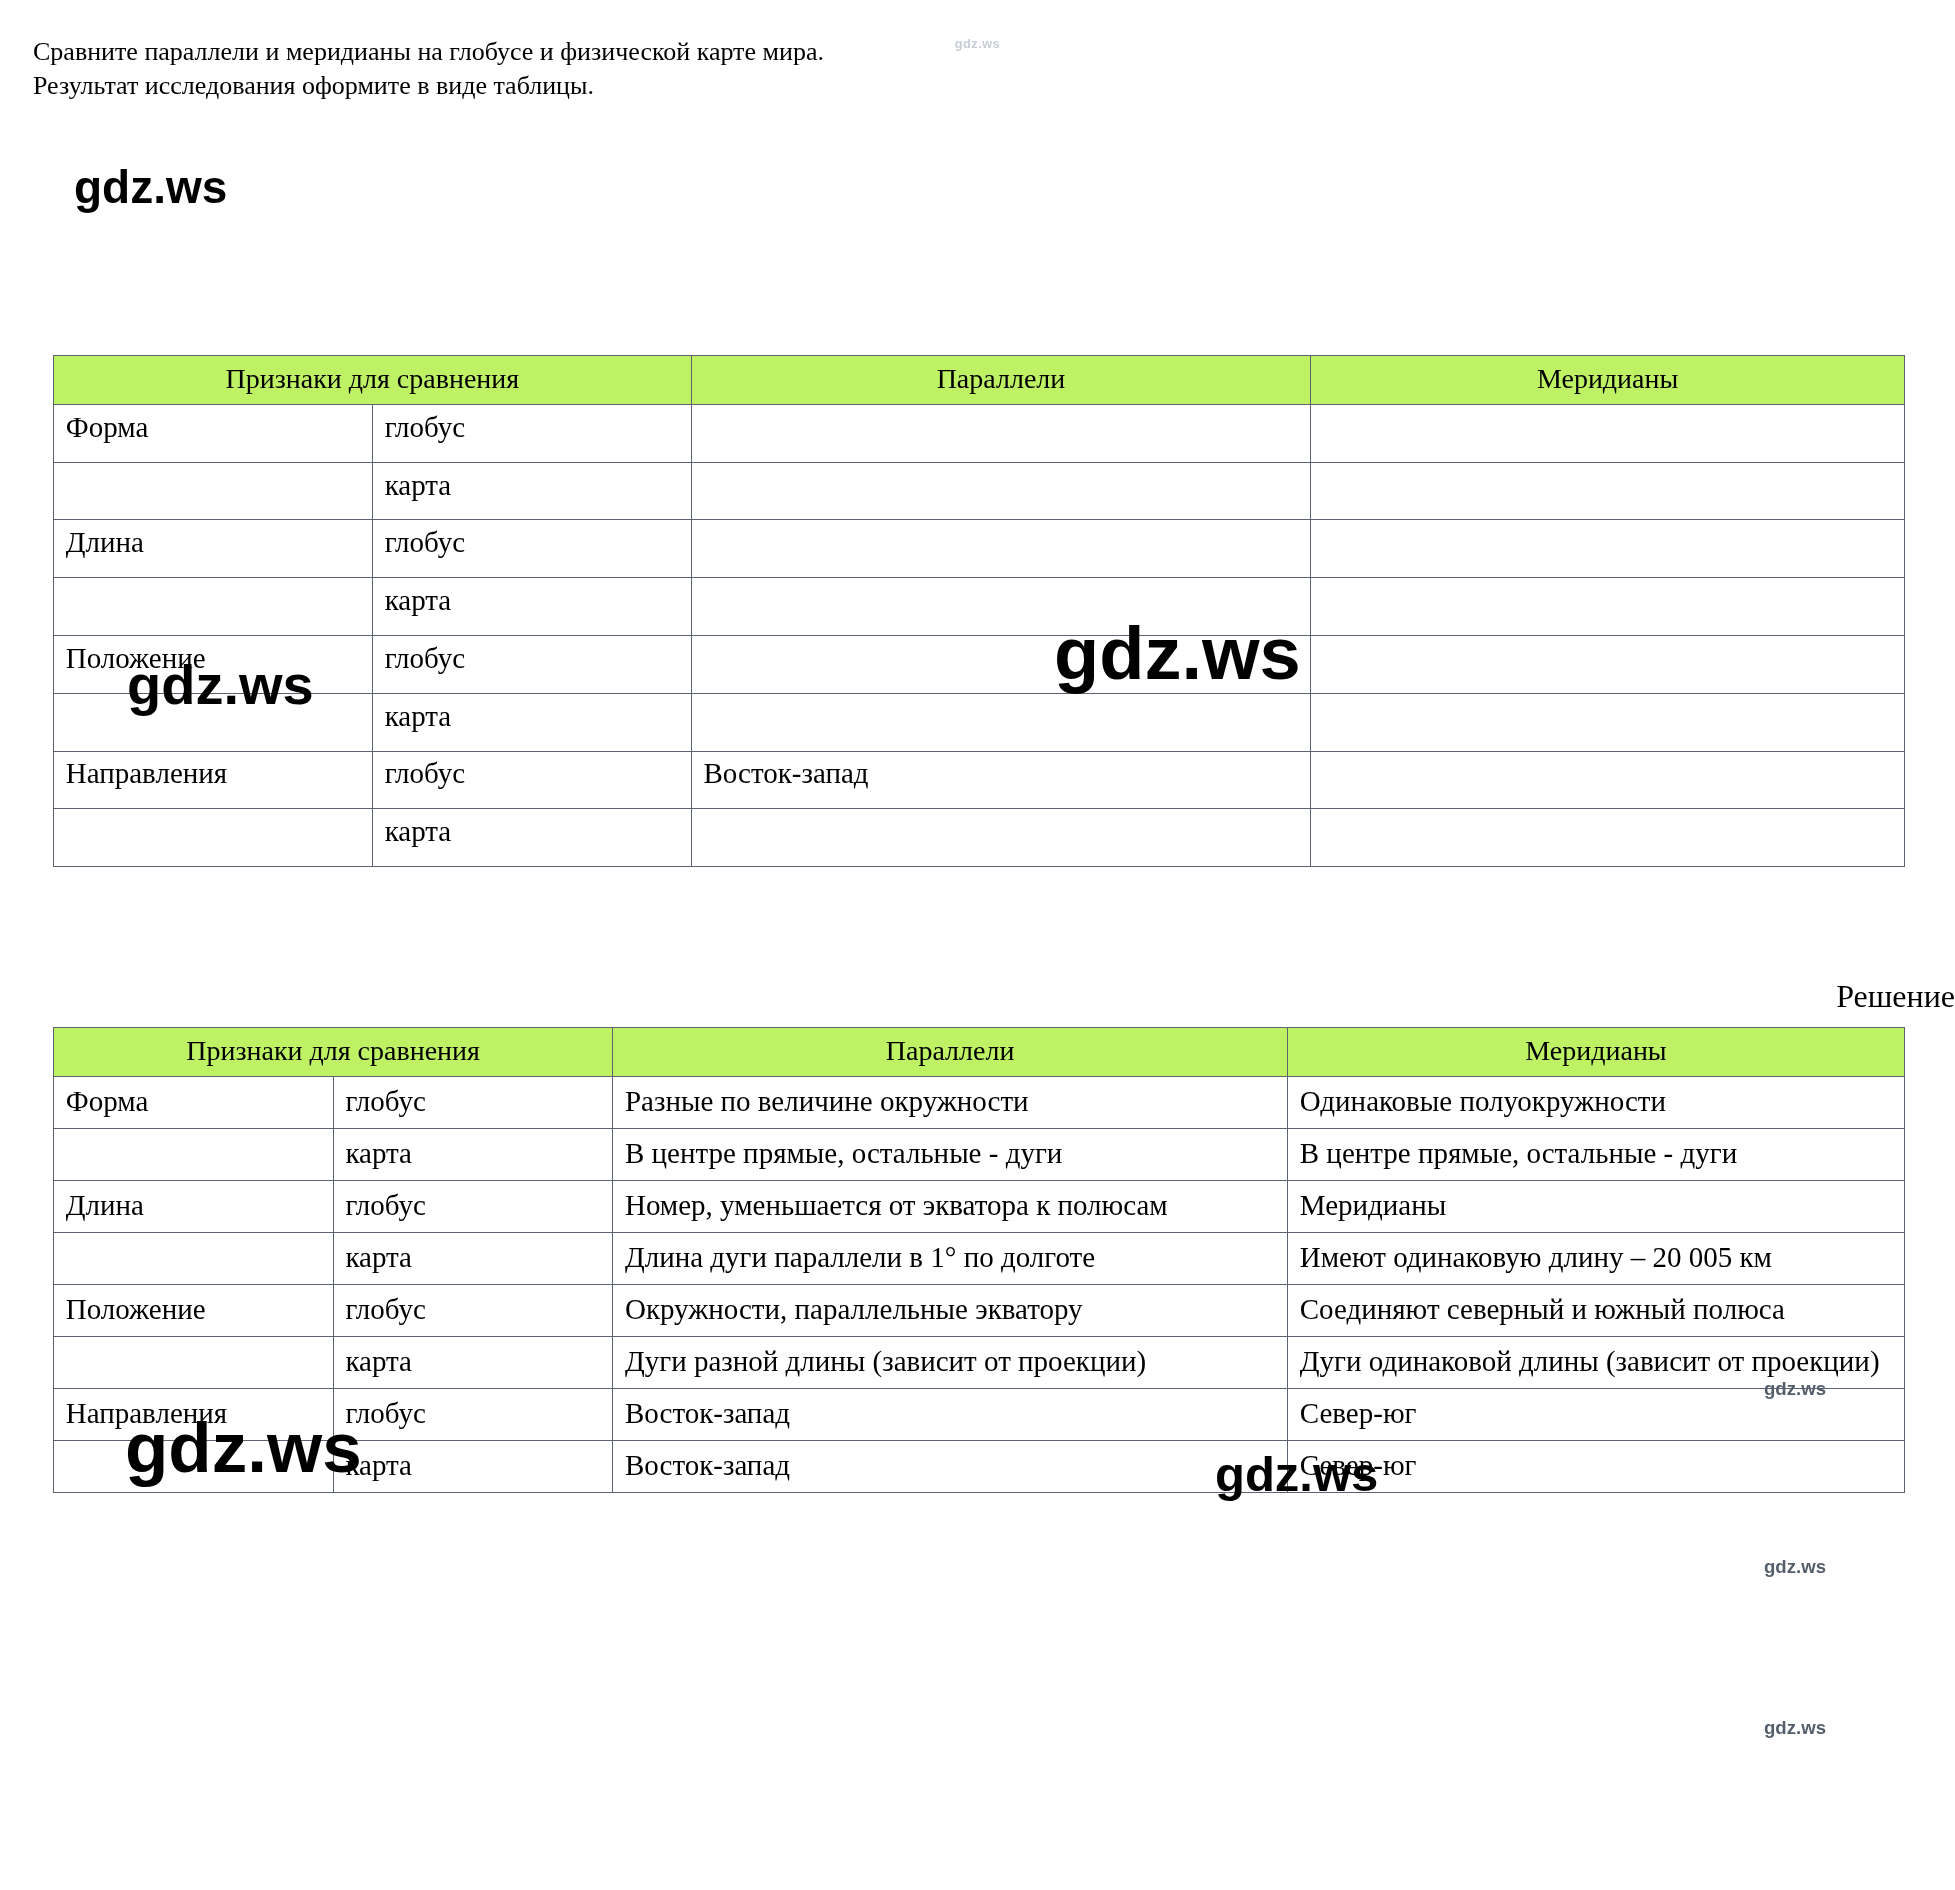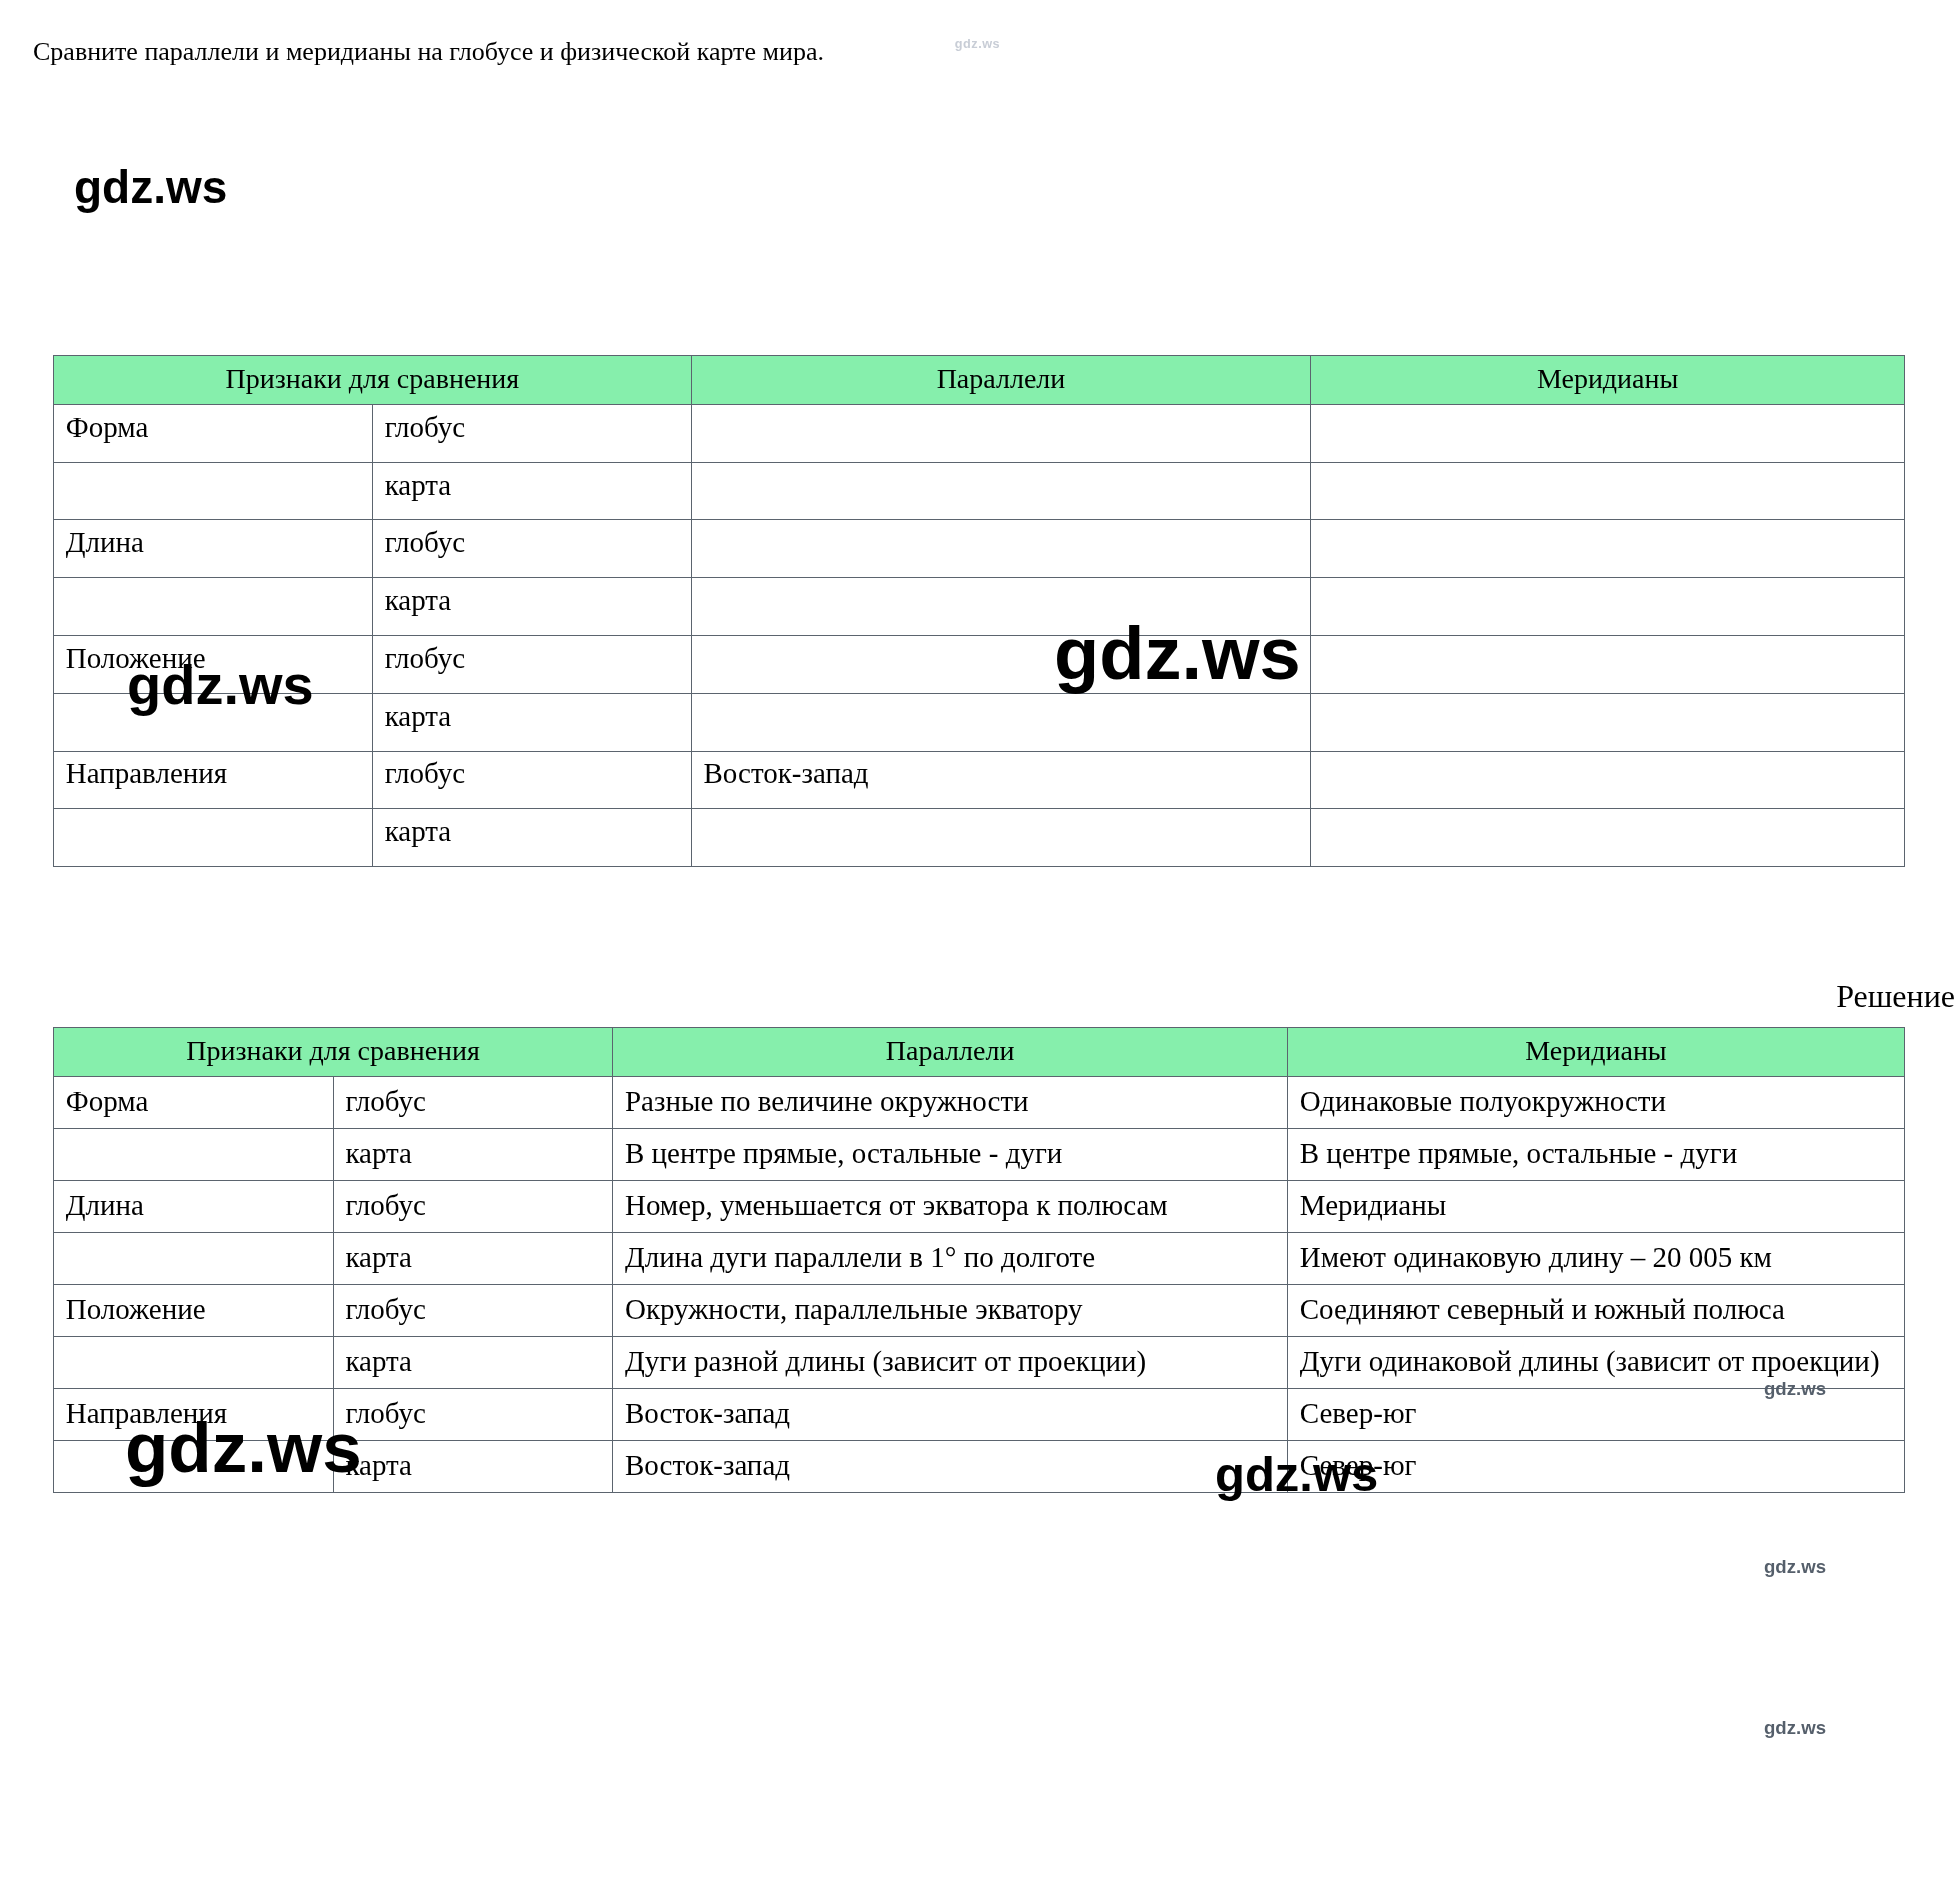--- a/index.html
+++ b/index.html
@@ -63,21 +63,21 @@
   table td, table th {
     border: 1px solid #5b646e;
     vertical-align: top;
     padding: 4.9px 9.8px 6.9px 11.8px;
     font-size: 29px;
     line-height: 1.22;
     font-weight: normal;
     text-align: left;
   }
   thead th {
-    background: #86efac;
+    background: #bef264;
     text-align: center;
     font-size: 28px;
     padding: 5.9px 5.9px 7.8px 5.9px;
   }
 
   
   #table-blank {
     position: absolute;
     top: 320px;
     left: 53px;
@@ -132,20 +132,21 @@
 </head>
 <body>
 
 <div class="page">
 
   <div class="wm-top">gdz.ws</div>
 
 
   <div class="intro">
     <div>Сравните параллели и меридианы на глобусе и физической карте мира.</div>
+    <div>Результат исследования оформите в виде таблицы.</div>
   </div>
 
   <table id="table-blank">
     <thead>
       <tr>
         <th class="c1" colspan="2">Признаки для сравнения</th>
         <th class="c3">Параллели</th>
         <th class="c4">Меридианы</th>
       </tr>
     </thead>

